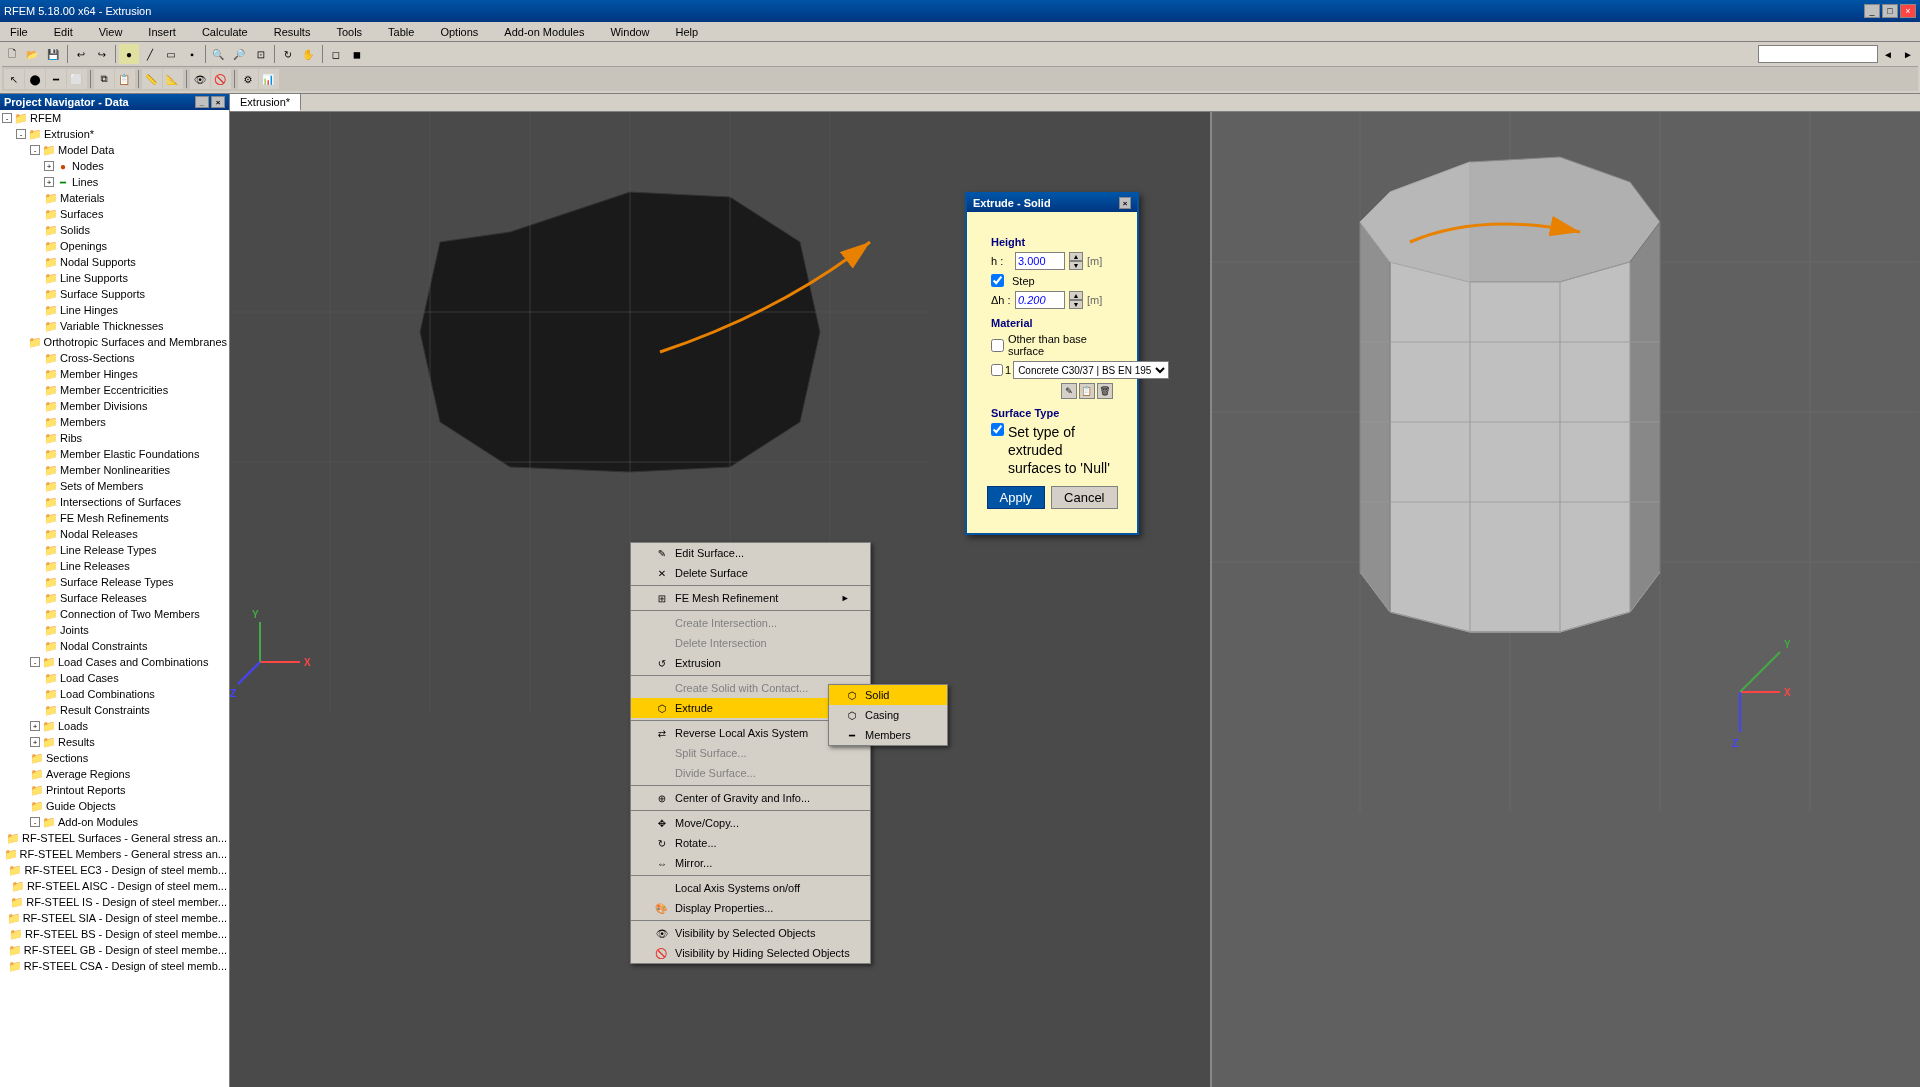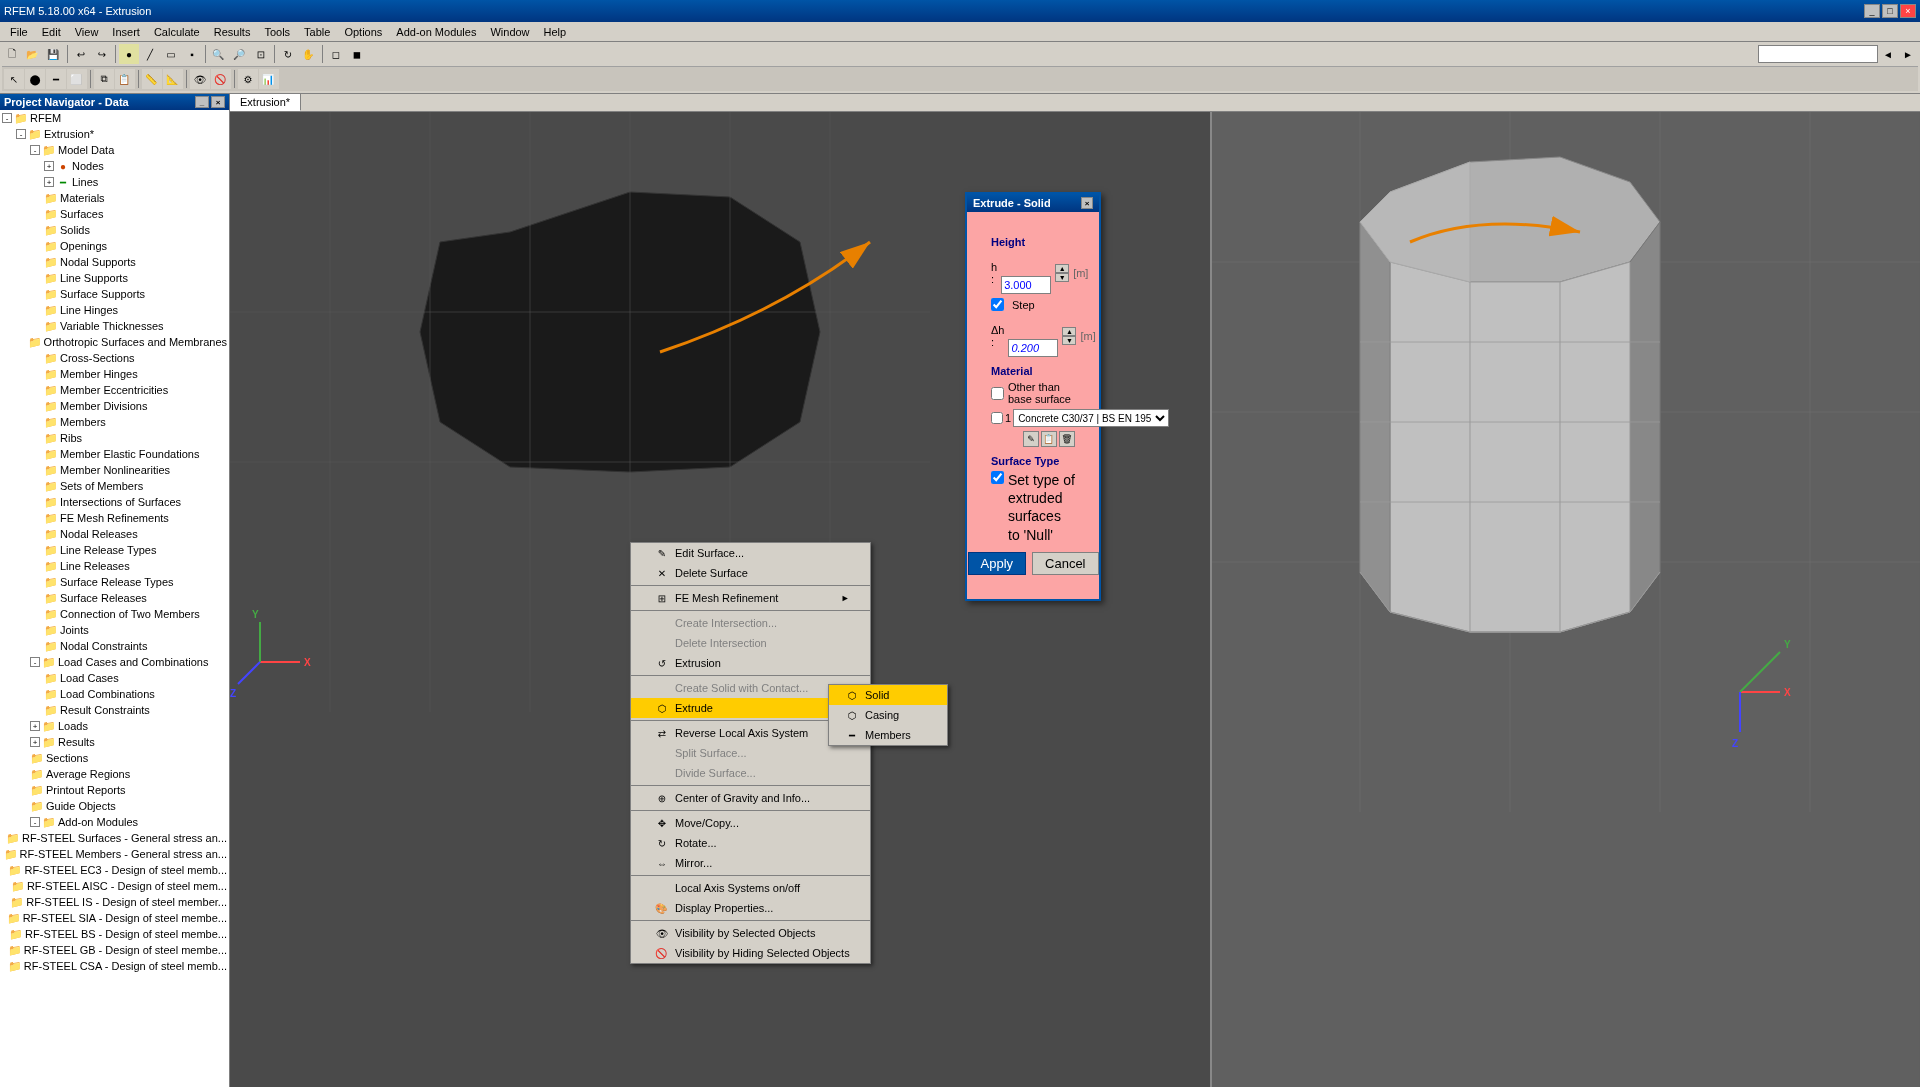--- a/index.html
+++ b/index.html
@@ -4,21 +4,21 @@
   <style>
     * { margin: 0; padding: 0; box-sizing: border-box; }
     body { font-family: 'Segoe UI', Tahoma, Geneva, Verdana, sans-serif; font-size: 11px; background: #d4d0c8; overflow: hidden; user-select: none; }
 
     
     #title-bar { background: linear-gradient(to bottom, #0054a6, #003580); color: white; height: 22px; display: flex; align-items: center; justify-content: space-between; padding: 0 4px; }
     #title-bar-controls { display: flex; gap: 2px; }
     .title-btn { width: 16px; height: 14px; background: #c0c0c0; border: 1px solid #888; display: flex; align-items: center; justify-content: center; font-size: 9px; cursor: pointer; color: #000; }
 
     
-    #menu-bar { background: #d4d0c8; border-bottom: 1px solid #808080; height: 20px; display: flex; align-items: center; padding: 0 4px; gap: 2px; }
+    #menu-bar { background: #d4d0c8; border-bottom: 1px solid #808080; height: 20px; display: flex; align-items: center; padding: 0 4px; gap: 14px; }
     .menu-item { padding: 2px 6px; font-size: 11px; cursor: pointer; color: #000; }
 
     
     #toolbar-area { background: #d4d0c8; border-bottom: 1px solid #808080; padding: 2px; display: flex; flex-direction: column; gap: 2px; }
     .toolbar-row { display: flex; align-items: center; gap: 1px; flex-wrap: wrap; }
     .tb-btn { width: 20px; height: 20px; background: #d4d0c8; border: 1px solid transparent; display: flex; align-items: center; justify-content: center; font-size: 10px; cursor: pointer; }
     .tb-sep { width: 1px; height: 18px; background: #808080; margin: 0 2px; }
 
     
     #main-layout { display: flex; height: calc(100vh - 86px); }
@@ -52,28 +52,28 @@
     .ctx-separator { height: 1px; background: #808080; margin: 2px 0; }
     .ctx-arrow { margin-left: auto; font-size: 9px; }
     .ctx-icon { width: 14px; height: 14px; display: inline-flex; align-items: center; justify-content: center; font-size: 10px; }
 
     
     #extrude-submenu { position: absolute; left: 598px; top: 572px; background: #d4d0c8; border: 1px solid #808080; box-shadow: 2px 2px 4px rgba(0,0,0,0.5); z-index: 101; min-width: 120px; }
     .sub-item { padding: 3px 16px; font-size: 11px; cursor: pointer; white-space: nowrap; display: flex; align-items: center; gap: 6px; }
     .sub-item.highlighted { background: #ffcc00; color: black; }
 
     
-    #extrude-dialog { position: absolute; left: 735px; top: 80px; width: 136px; background: #fca5a5; border: 2px solid #0054a6; box-shadow: 3px 3px 6px rgba(0,0,0,0.5); z-index: 200; }
+    #extrude-dialog { position: absolute; left: 735px; top: 80px; width: 174px; background: #fef9c3; border: 2px solid #0054a6; box-shadow: 3px 3px 6px rgba(0,0,0,0.5); z-index: 200; }
     #dialog-title { background: linear-gradient(to bottom, #0054a6, #003580); color: white; padding: 3px 6px; font-size: 11px; font-weight: bold; display: flex; justify-content: space-between; align-items: center; }
     #dialog-body { padding: 24px; }
     .dialog-section { margin-bottom: 8px; }
     .dialog-label { font-size: 11px; font-weight: bold; margin-bottom: 4px; color: #000080; }
     .dialog-row { display: flex; align-items: center; gap: 4px; margin-bottom: 4px; }
     .dialog-field-label { font-size: 11px; width: 20px; }
-    .dialog-input { width: 55px; height: 18px; border: 1px solid #808080; background: white; font-size: 11px; padding: 0 2px; color: #0000ff; margin-top: 24px; }
+    .dialog-input { width: 55px; height: 18px; border: 1px solid #808080; background: white; font-size: 11px; padding: 0 2px; color: #0000ff; }
     .dialog-unit { font-size: 11px; color: #666; }
     .dialog-checkbox { margin-right: 4px; }
     .dialog-check-label { font-size: 11px; }
     .spinner-btn { width: 14px; height: 9px; background: #d4d0c8; border: 1px solid #808080; display: flex; align-items: center; justify-content: center; font-size: 7px; cursor: pointer; }
     .spinner-group { display: flex; flex-direction: column; }
     .material-row { display: flex; align-items: center; gap: 2px; margin-bottom: 4px; }
     .material-num { font-size: 11px; width: 12px; }
     .material-select { flex: 1; height: 18px; border: 1px solid #808080; font-size: 10px; background: white; }
     .surface-type-check { display: flex; align-items: flex-start; gap: 4px; }
     .surface-type-text { font-size: 14px; line-height: 1.3; }

